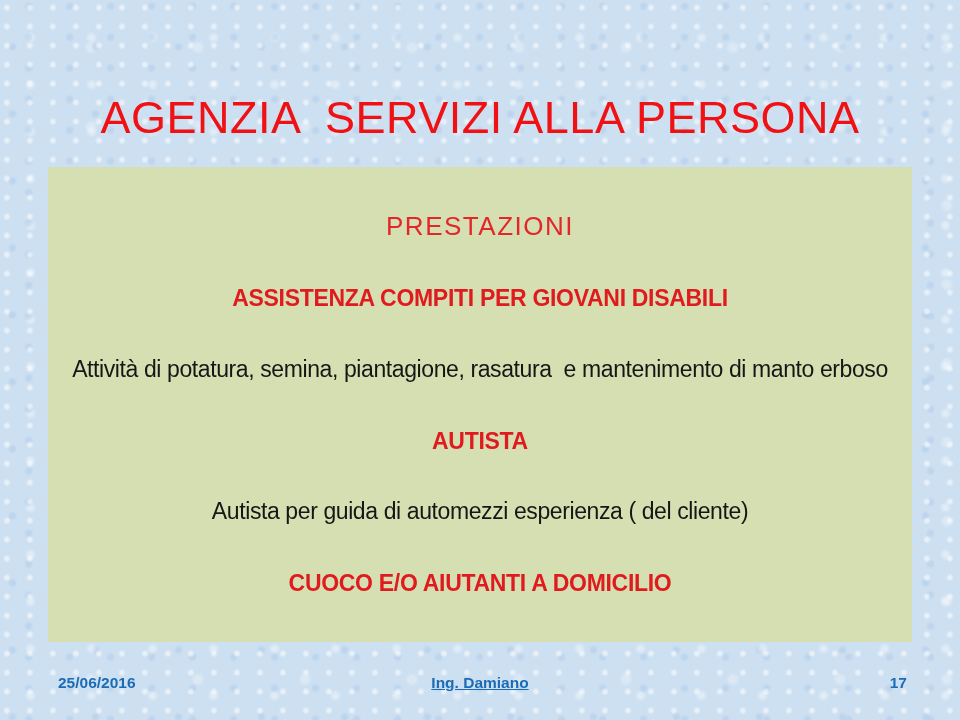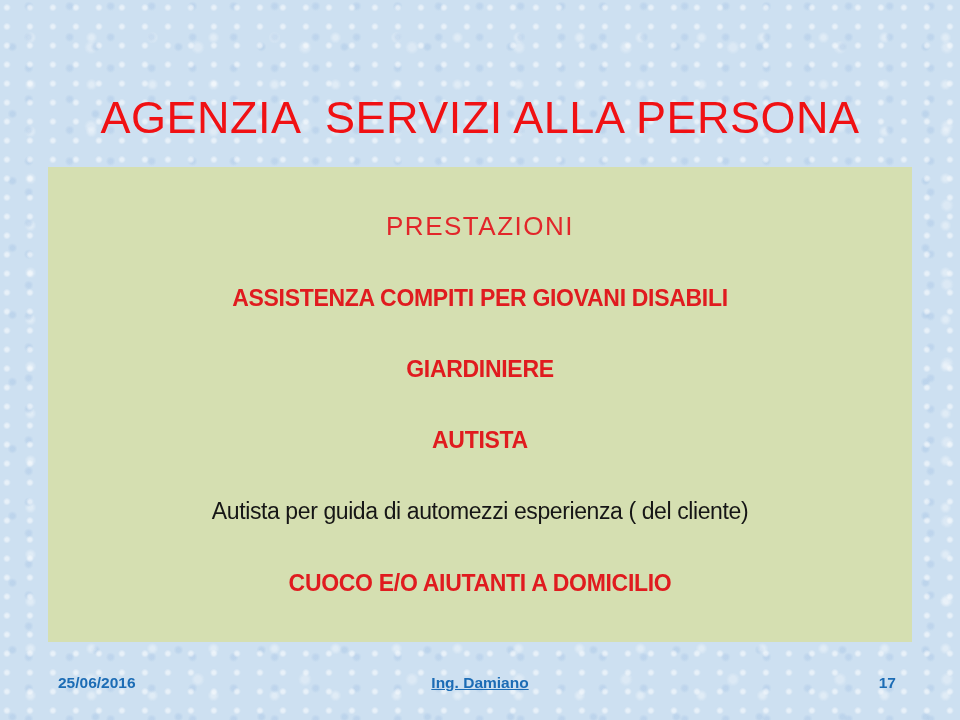--- a/index.html
+++ b/index.html
@@ -79,35 +79,35 @@
     left: 0;
     top: 672px;
     width: 100%;
     height: 24px;
     color: #1c6cb5;
     font-weight: 700;
     font-size: 15.5px;
   }
   .footer-date  { position: absolute; left: 58px;  top: 2px; }
   .footer-author{ position: absolute; left: 0; right: 0; top: 2px; text-align: center; text-decoration: underline; }
-  .footer-page  { position: absolute; right: 64px; top: 2px; }
+  .footer-page  { position: absolute; right: 53px; top: 2px; }
 </style>
 </head>
 <body>
 
 <div class="slide">
 
   <h1 class="title">AGENZIA  SERVIZI ALLA PERSONA</h1>
 
   <div class="content-box">
     <div class="box-heading">PRESTAZIONI</div>
 
     <div class="service-label">ASSISTENZA COMPITI PER GIOVANI DISABILI</div>
 
-    <div class="service-label">GIARDINIERE</div>
+    <div class="service-desc">Attività di potatura, semina, piantagione, rasatura  e mantenimento di manto erboso</div>
 
     <div class="service-label">AUTISTA</div>
     <div class="service-desc">Autista per guida di automezzi esperienza ( del cliente)</div>
 
     <div class="service-label">CUOCO E/O AIUTANTI A DOMICILIO</div>
   </div>
 
   <div class="footer">
     <span class="footer-date">25/06/2016</span>
     <span class="footer-author">Ing. Damiano</span>

